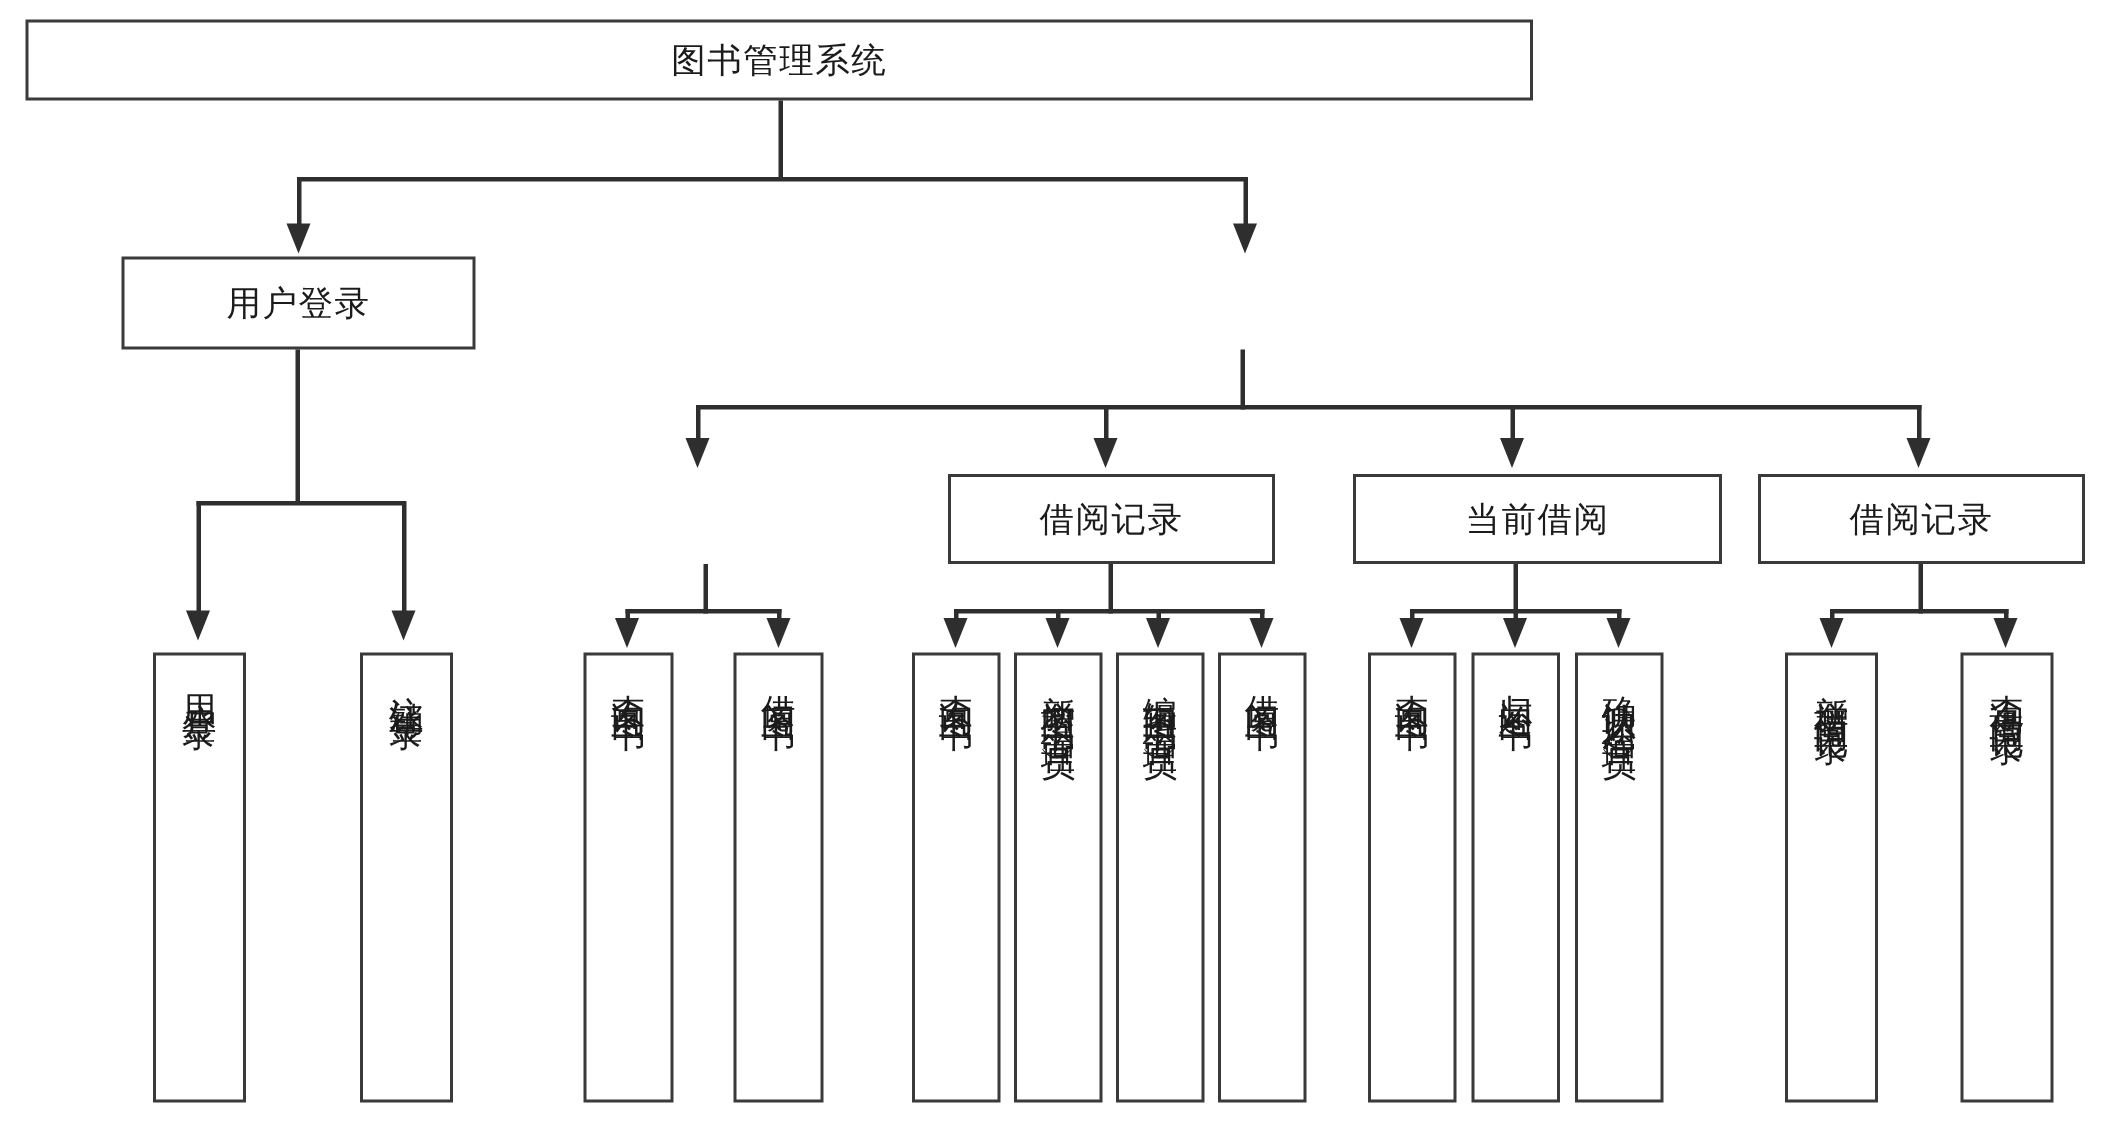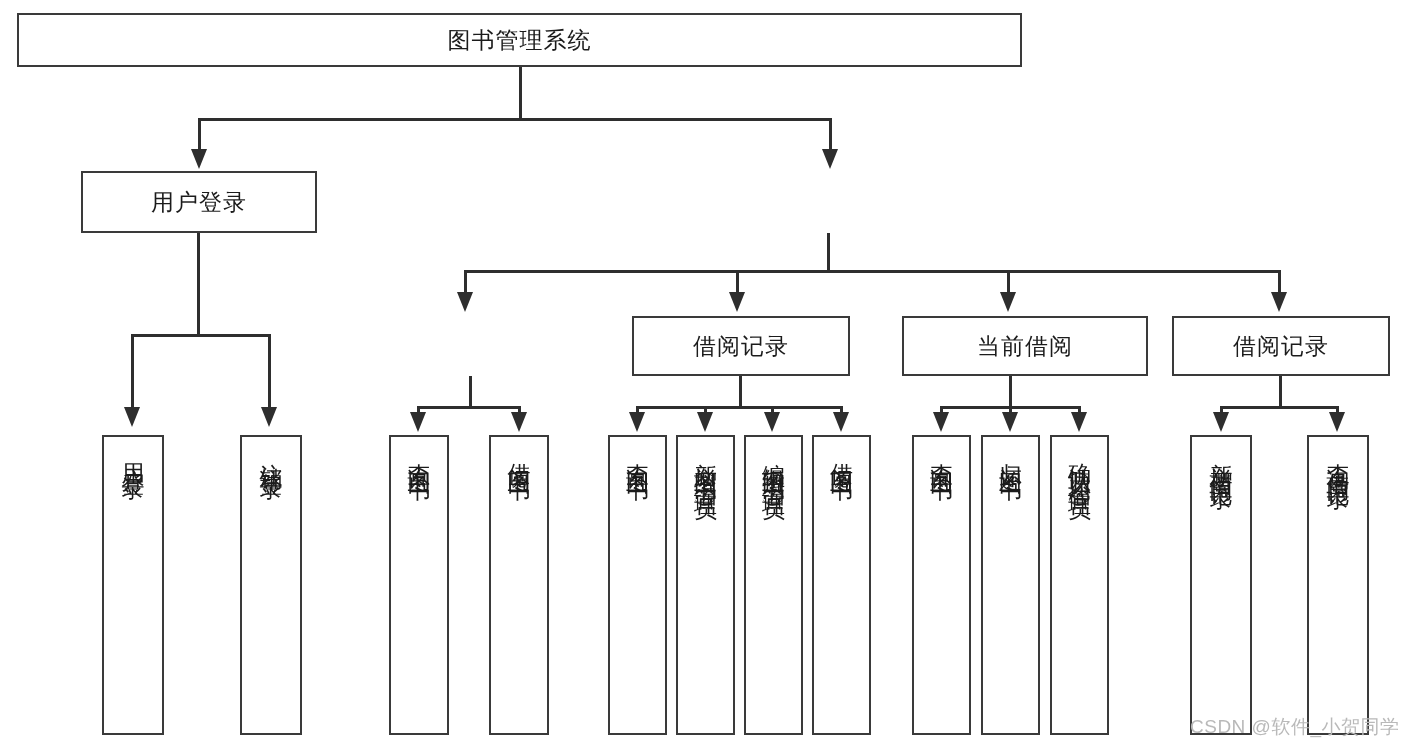--- a/index.html
+++ b/index.html
@@ -197,15 +197,14 @@
     <span class="vtext">确认归还（管理员）</span>
   </div>
 
   <div class="node node-v" style="left:1190px; top:435px; width:62px; height:300px;">
     <span class="vtext">新增借阅记录</span>
   </div>
   <div class="node node-v" style="left:1307px; top:435px; width:62px; height:300px;">
     <span class="vtext">查询借阅记录</span>
   </div>
 
-  <div id="watermark" style="left:1190px; top:714px;">CSDN @软件_小贺同学</div>
 
 </div>
 
 </body></html>

